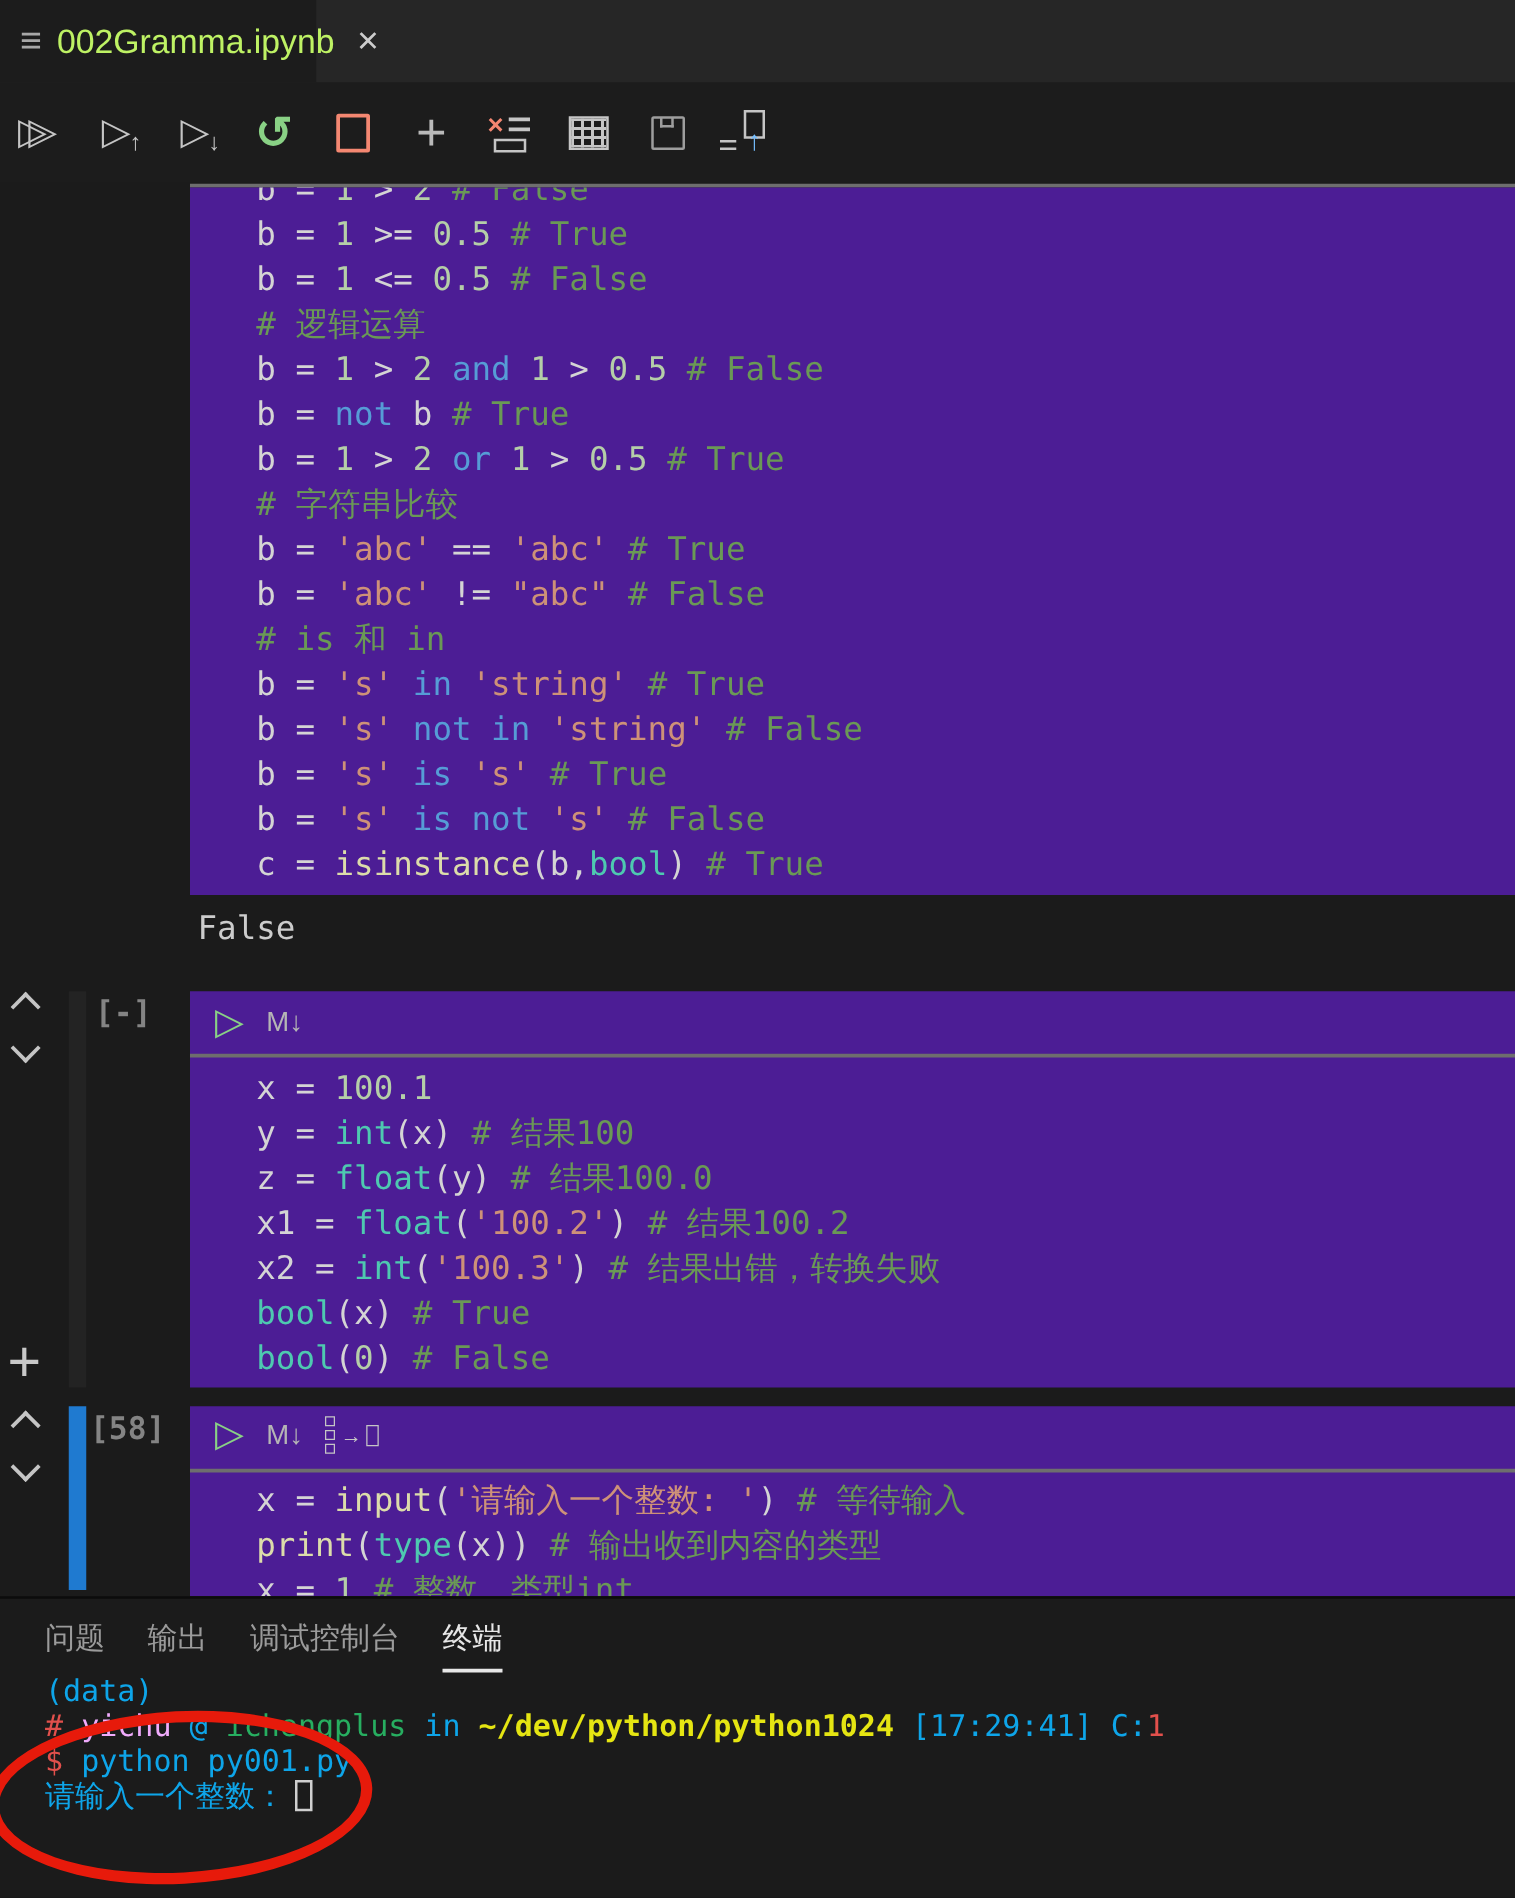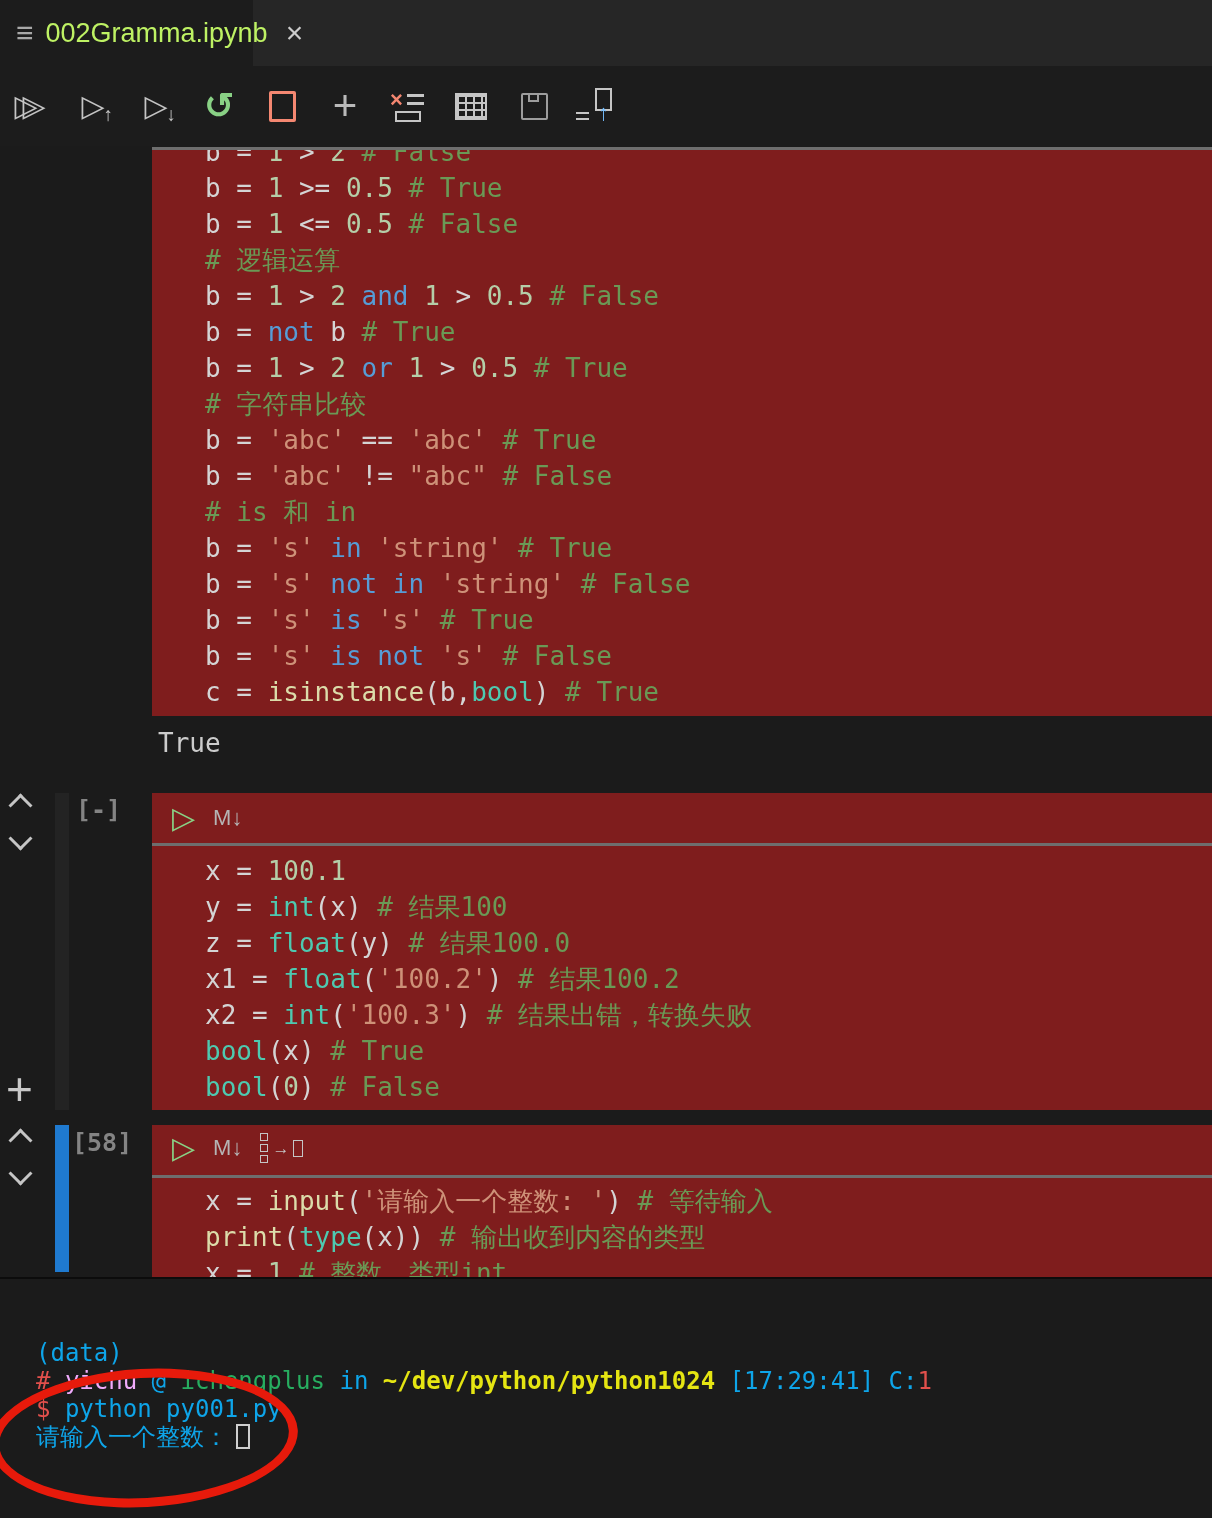--- a/index.html
+++ b/index.html
@@ -38,21 +38,21 @@
   .save-ic { width:27px; height:27px; border:2.5px solid #9d9d9d; border-radius:2px; position:relative; }
   .save-top { position:absolute; left:5px; top:-1px; width:11px; height:8px; border:2px solid #9d9d9d; border-top:none; }
   .exp-ic { width:42px; height:36px; position:relative; }
   .exp-l1 { position:absolute; left:0; bottom:4px; width:13px; height:2.5px; background:#c5c5c5; }
   .exp-l2 { position:absolute; left:0; bottom:10px; width:13px; height:2.5px; background:#c5c5c5; }
   .exp-page { position:absolute; right:6px; top:0; width:17px; height:23px; border:2px solid #c5c5c5; }
   .exp-arr { position:absolute; right:9px; bottom:-2px; color:#75beff; font-size:22px; font-weight:bold; }
 
   
   .mono { font-family:"DejaVu Sans Mono", monospace; }
-  .cell-bg { position:absolute; left:152px; width:1060px; background:#7f1d1d; overflow:hidden; }
+  .cell-bg { position:absolute; left:152px; width:1060px; background:#4c1d95; overflow:hidden; }
   .divider { position:absolute; left:152px; width:1060px; height:3px; background:#6e6e6e; }
   .code { font-size:26px; line-height:36px; white-space:pre; }
   .code .cl { height:36px; }
   .tk-w { color:#d4d4d4; } .tk-n { color:#b5cea8; } .tk-k { color:#569cd6; }
   .tk-s { color:#ce9178; } .tk-c { color:#6a9955; } .tk-f { color:#dcdcaa; }
   .tk-t { color:#4ec9b0; }
   .cell-head { position:absolute; display:flex; align-items:center; gap:18px; }
   .play-g { color:#89d185; font-size:30px; line-height:1; }
   .md-label { color:#b5b5b5; font-size:22px; }
   .split-ic { display:flex; align-items:center; gap:4px; }
@@ -147,21 +147,21 @@
       </span>
     </div>
   </div>
 
   <div class="divider" style="top:147px;"></div>
 
   <div class="cell-bg" style="top:150px; height:566px;">
     <div class="code mono" style="margin-top:-16px; padding-left:53px;"><div class="cl"><span class="tk-w">b = </span><span class="tk-n">1</span><span class="tk-w"> &gt; </span><span class="tk-n">2</span><span class="tk-w"> </span><span class="tk-c"># False</span></div><div class="cl"><span class="tk-w">b = </span><span class="tk-n">1</span><span class="tk-w"> &gt;= </span><span class="tk-n">0.5</span><span class="tk-w"> </span><span class="tk-c"># True</span></div><div class="cl"><span class="tk-w">b = </span><span class="tk-n">1</span><span class="tk-w"> &lt;= </span><span class="tk-n">0.5</span><span class="tk-w"> </span><span class="tk-c"># False</span></div><div class="cl"><span class="tk-c"># 逻辑运算</span></div><div class="cl"><span class="tk-w">b = </span><span class="tk-n">1</span><span class="tk-w"> &gt; </span><span class="tk-n">2</span><span class="tk-w"> </span><span class="tk-k">and</span><span class="tk-w"> </span><span class="tk-n">1</span><span class="tk-w"> &gt; </span><span class="tk-n">0.5</span><span class="tk-w"> </span><span class="tk-c"># False</span></div><div class="cl"><span class="tk-w">b = </span><span class="tk-k">not</span><span class="tk-w"> b </span><span class="tk-c"># True</span></div><div class="cl"><span class="tk-w">b = </span><span class="tk-n">1</span><span class="tk-w"> &gt; </span><span class="tk-n">2</span><span class="tk-w"> </span><span class="tk-k">or</span><span class="tk-w"> </span><span class="tk-n">1</span><span class="tk-w"> &gt; </span><span class="tk-n">0.5</span><span class="tk-w"> </span><span class="tk-c"># True</span></div><div class="cl"><span class="tk-c"># 字符串比较</span></div><div class="cl"><span class="tk-w">b = </span><span class="tk-s">'abc'</span><span class="tk-w"> == </span><span class="tk-s">'abc'</span><span class="tk-w"> </span><span class="tk-c"># True</span></div><div class="cl"><span class="tk-w">b = </span><span class="tk-s">'abc'</span><span class="tk-w"> != </span><span class="tk-s">"abc"</span><span class="tk-w"> </span><span class="tk-c"># False</span></div><div class="cl"><span class="tk-c"># is 和 in</span></div><div class="cl"><span class="tk-w">b = </span><span class="tk-s">'s'</span><span class="tk-w"> </span><span class="tk-k">in</span><span class="tk-w"> </span><span class="tk-s">'string'</span><span class="tk-w"> </span><span class="tk-c"># True</span></div><div class="cl"><span class="tk-w">b = </span><span class="tk-s">'s'</span><span class="tk-w"> </span><span class="tk-k">not in</span><span class="tk-w"> </span><span class="tk-s">'string'</span><span class="tk-w"> </span><span class="tk-c"># False</span></div><div class="cl"><span class="tk-w">b = </span><span class="tk-s">'s'</span><span class="tk-w"> </span><span class="tk-k">is</span><span class="tk-w"> </span><span class="tk-s">'s'</span><span class="tk-w"> </span><span class="tk-c"># True</span></div><div class="cl"><span class="tk-w">b = </span><span class="tk-s">'s'</span><span class="tk-w"> </span><span class="tk-k">is not</span><span class="tk-w"> </span><span class="tk-s">'s'</span><span class="tk-w"> </span><span class="tk-c"># False</span></div><div class="cl"><span class="tk-w">c = </span><span class="tk-f">isinstance</span><span class="tk-w">(b,</span><span class="tk-t">bool</span><span class="tk-w">) </span><span class="tk-c"># True</span></div></div>
   </div>
 
-  <div class="out-text mono" style="left:158px; top:728px;">True</div>
+  <div class="out-text mono" style="left:158px; top:728px;">False</div>
 
   <span class="chev chev-up" style="left:12px; top:797px;"></span>
   <span class="chev chev-dn" style="left:12px; top:830px;"></span>
   <div class="focus-strip" style="top:793px; height:317px;"></div>
   <div class="exec-label mono" style="left:76px; top:795px;">[-]</div>
 
   <div class="cell-bg" style="top:793px; height:317px;">
     <div class="cell-head" style="left:20px; top:10px;">
       <span class="play-g">▷</span>
       <span class="md-label">M↓</span>
@@ -189,18 +189,24 @@
           </span>
         <span class="split-arr">→</span>
         <span class="split-rect"></span>
       </span>
     </div>
     <div style="position:absolute; left:0; top:50px; width:1060px; height:3px; background:#6e6e6e;"></div>
     <div class="code mono" style="position:absolute; left:53px; top:58px;"><div class="cl"><span class="tk-w">x = </span><span class="tk-f">input</span><span class="tk-w">(</span><span class="tk-s">'请输入一个整数: '</span><span class="tk-w">) </span><span class="tk-c"># 等待输入</span></div><div class="cl"><span class="tk-f">print</span><span class="tk-w">(</span><span class="tk-t">type</span><span class="tk-w">(x)) </span><span class="tk-c"># 输出收到内容的类型</span></div><div class="cl"><span class="tk-w">x = </span><span class="tk-n">1</span><span class="tk-w"> </span><span class="tk-c"># 整数，类型int</span></div></div>
   </div>
 
   <div class="panel">
+    <div class="panel-tabs">
+      <span class="ptab">问题</span>
+      <span class="ptab">输出</span>
+      <span class="ptab">调试控制台</span>
+      <span class="ptab active">终端</span>
+    </div>
     <div class="term mono"><div class="cl"><span class="tk-white">(data)</span></div><div class="cl"><span class="tk-red"># </span><span class="tk-blue">yichu </span><span class="tk-white">@ </span><span class="tk-green">ichengplus </span><span class="tk-white">in </span><span class="tk-yellow">~/dev/python/python1024 </span><span class="tk-white">[17:29:41] C:</span><span class="tk-red">1</span></div><div class="cl"><span class="tk-red">$ </span><span class="tk-white">python py001.py</span></div><div class="cl"><span class="tk-white">请输入一个整数：</span><span class="tk-cursor"></span></div></div>
   </div>
 
   <div class="annot"></div>
 
 </div>
 
 </body></html>

